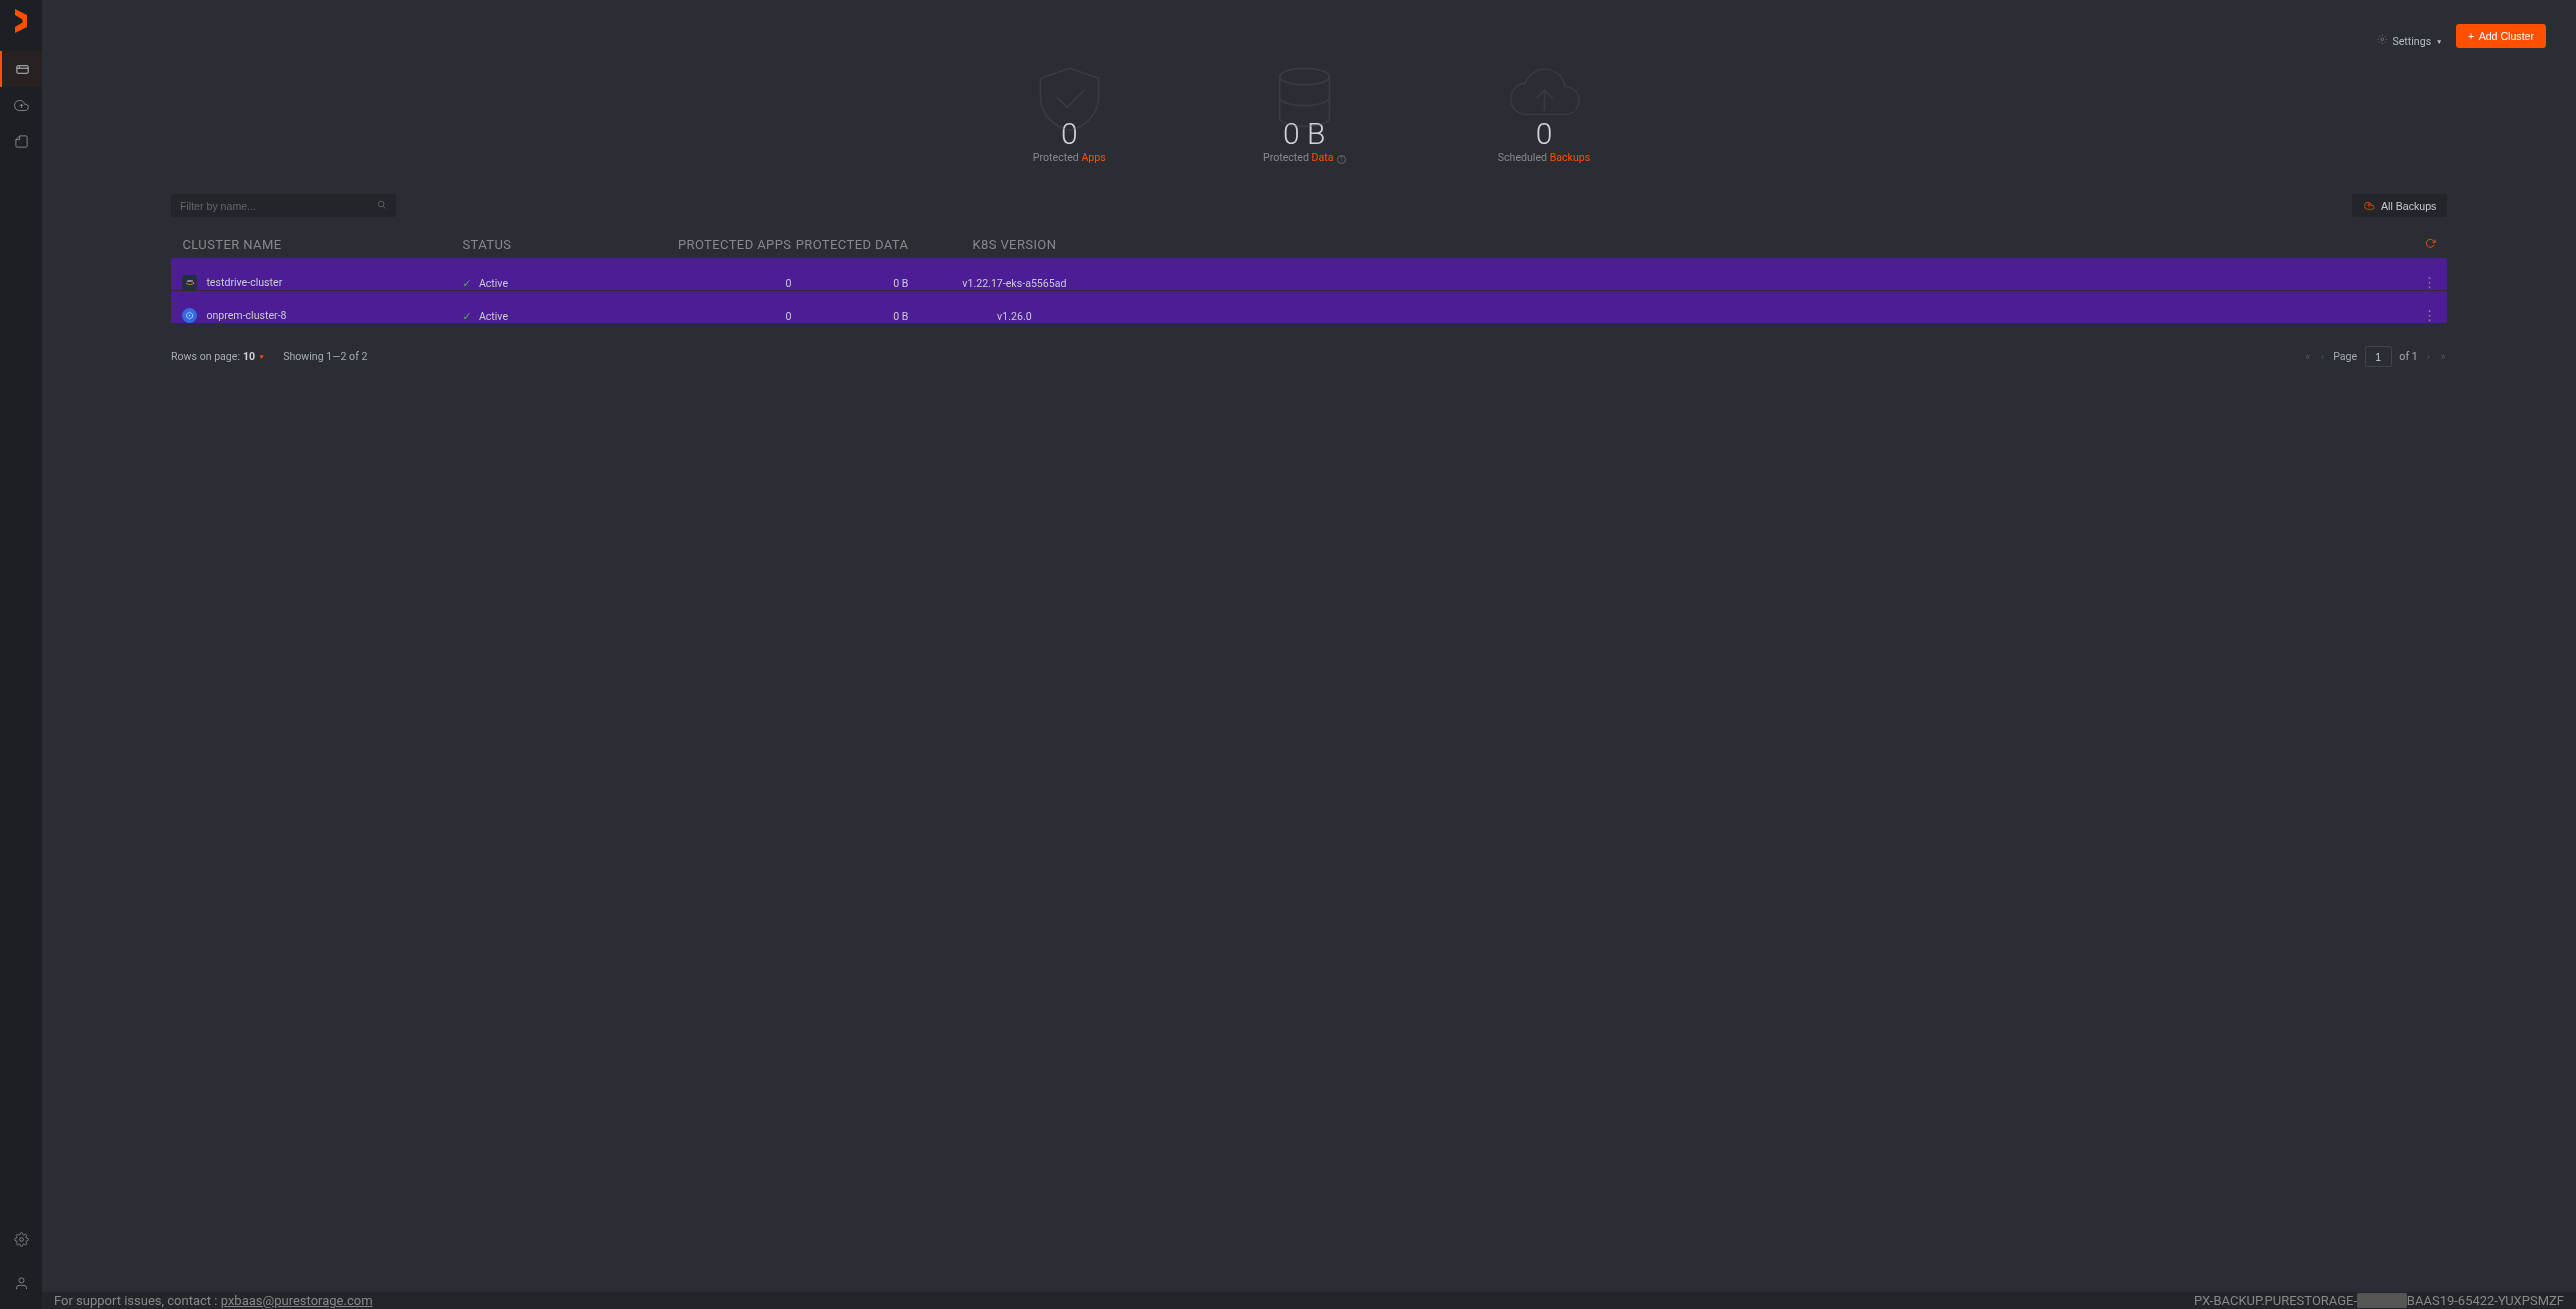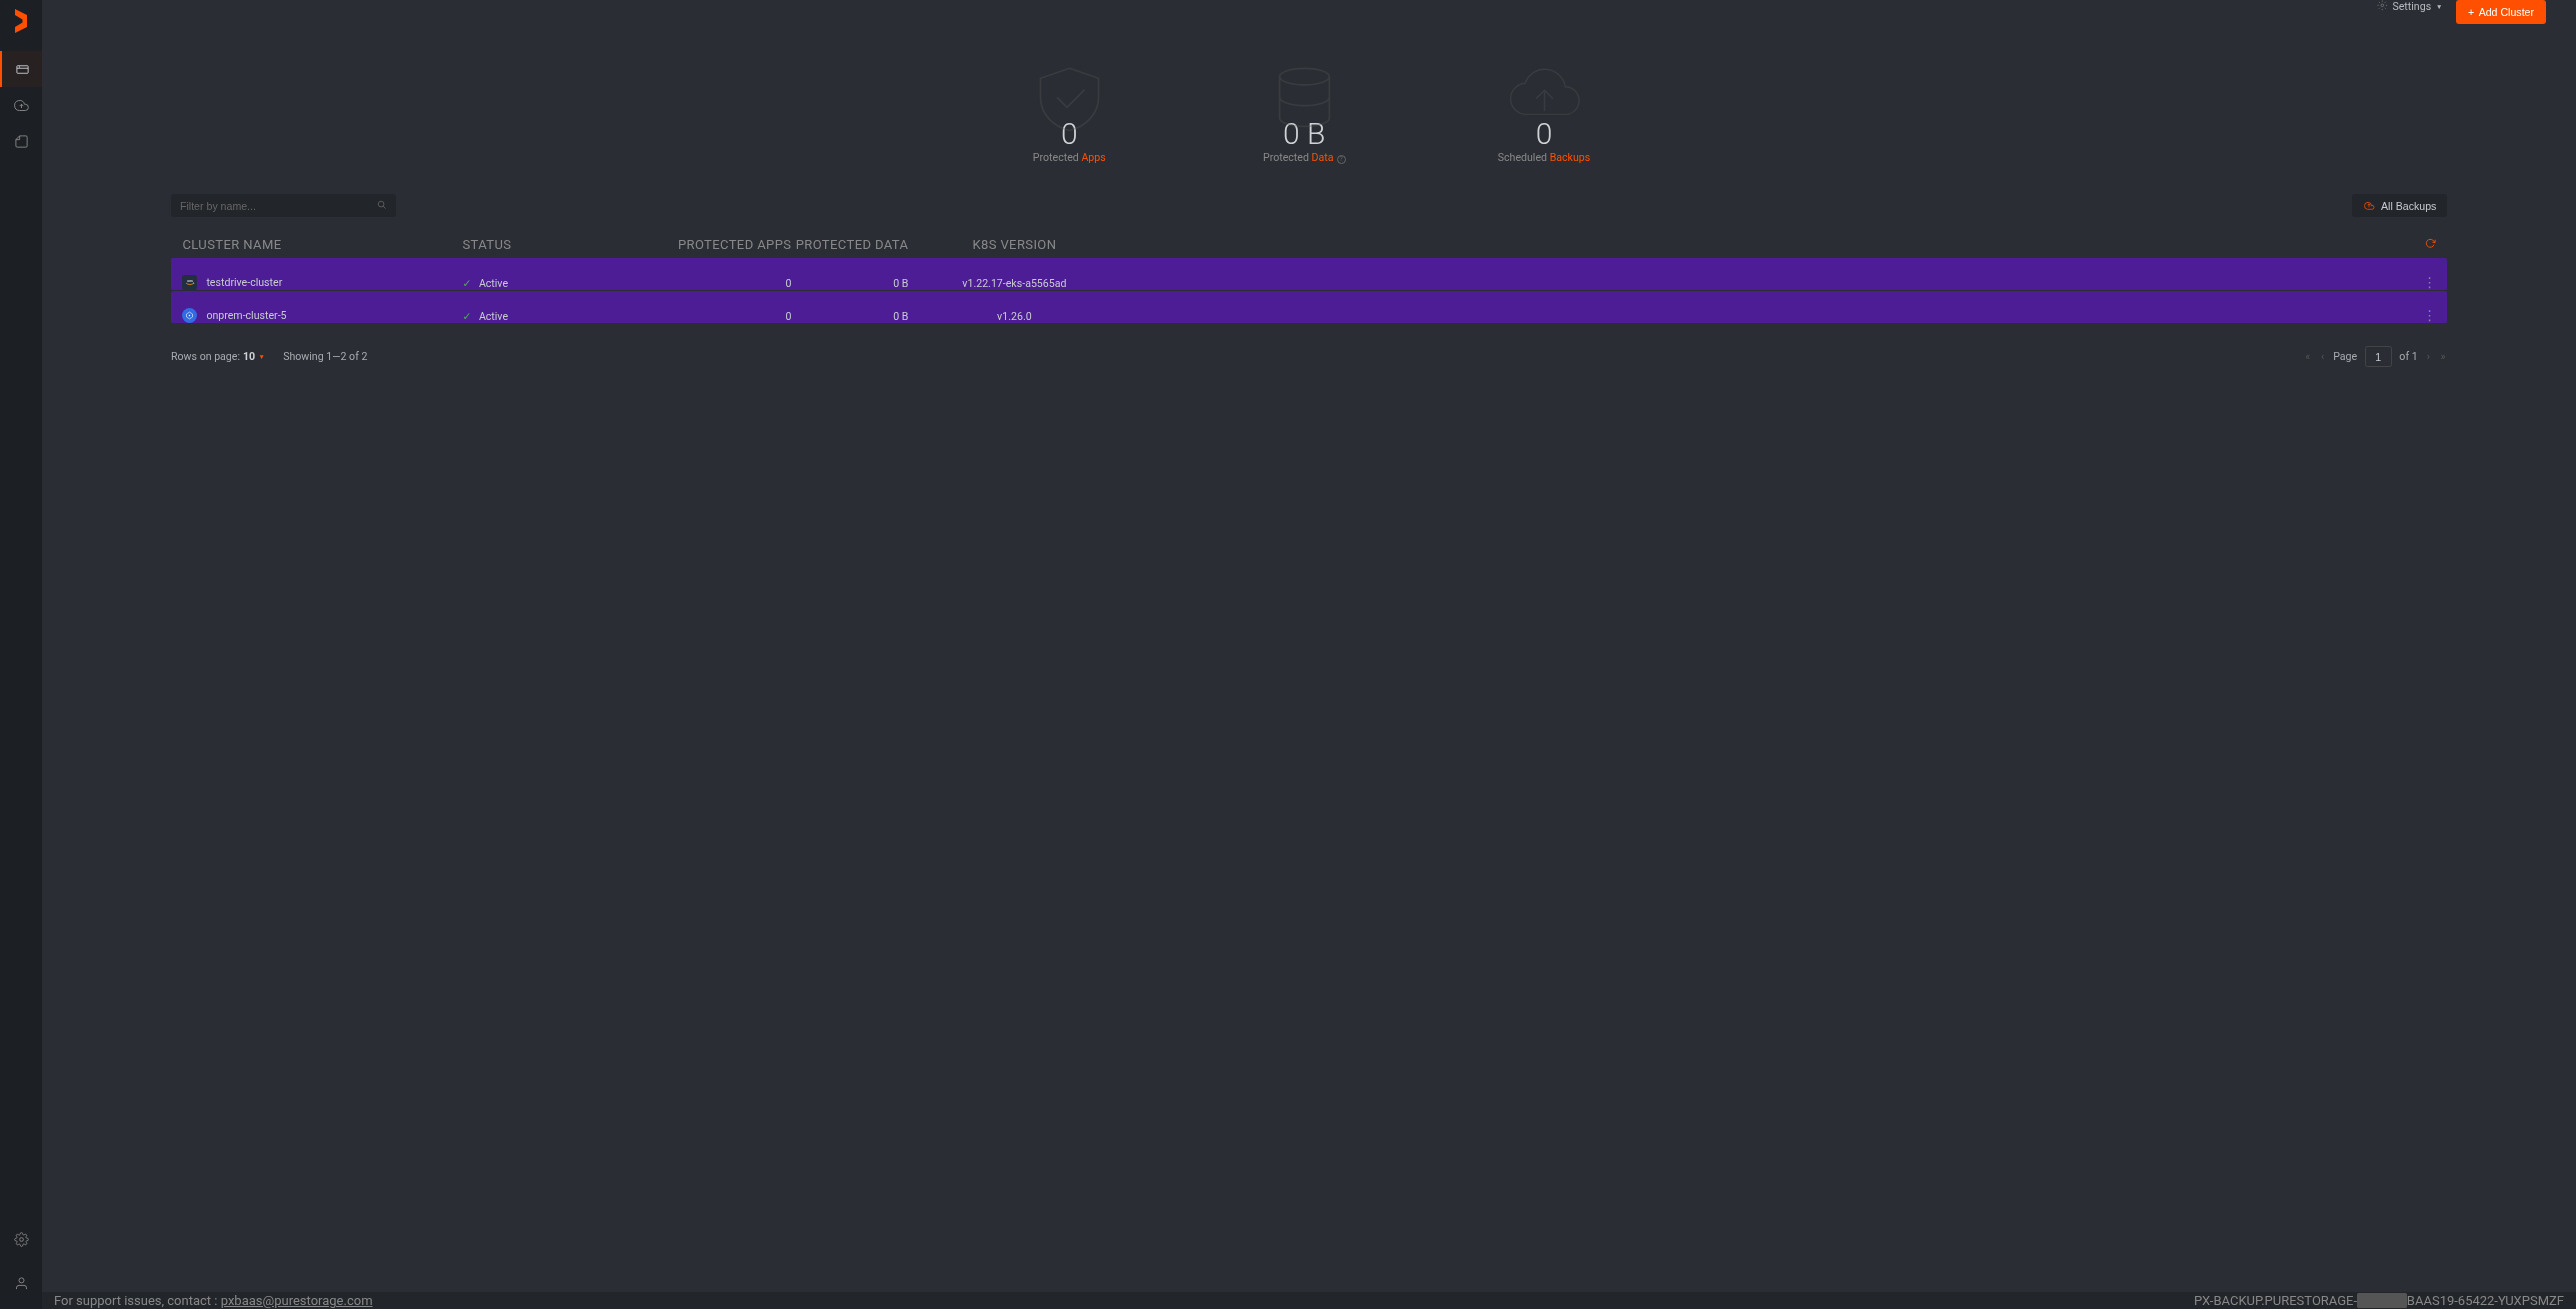--- a/index.html
+++ b/index.html
@@ -31,21 +31,21 @@
 }
 .nav-item.active { border-left: 2.3px solid #fe5000; background: rgba(254,80,0,0.05); }
 .nav-item svg { width: 15px; height: 15px; }
 .sidebar-spacer { flex: 1; }
 .sidebar-bottom { margin-bottom: 7.6px; }
 
 
 .main { flex: 1; display: flex; flex-direction: column; }
 .header {
   height: 48px;
-  display: flex; align-items: flex-start; justify-content: flex-end;
+  display: flex; align-items: flex-end; justify-content: flex-end;
   padding: 0 30px;
   gap: 15px;
 }
 .settings-link { display: flex; align-items: center; gap: 4.5px; cursor: pointer; color: #b8bcc0; font-size: 10.6px; }
 .settings-link svg { width: 10.6px; height: 10.6px; }
 .chev { font-size: 7.6px; margin-left: 1.5px; }
 .btn-primary {
   background: #fe5000; color: #fff; border: none; border-radius: 3px;
   padding: 6px 12px; font-size: 10.6px; cursor: pointer;
   display: flex; align-items: center; gap: 4.5px;
@@ -286,21 +286,21 @@
         </div>
 
         <div class="trow">
           <div class="col-name cluster-name-cell">
             <span class="provider-icon k8s">
               <svg viewBox="0 0 24 24">
                   <polygon points="12,3 20,8 20,16 12,21 4,16 4,8" fill="none" stroke="#fff" stroke-width="1.5"></polygon>
                   <circle cx="12" cy="12" r="2" fill="#fff"></circle>
                 </svg>
             </span>
-            <span>onprem-cluster-5</span>
+            <span>onprem-cluster-8</span>
           </div>
           <div class="col-status status-cell">
             <span class="check-icon">✓</span>
             <span>Active</span>
           </div>
           <div class="col-apps">0</div>
           <div class="col-data">0 B</div>
           <div class="col-version">v1.26.0</div>
           <div class="col-actions"><span class="more-icon">⋮</span></div>
         </div>

